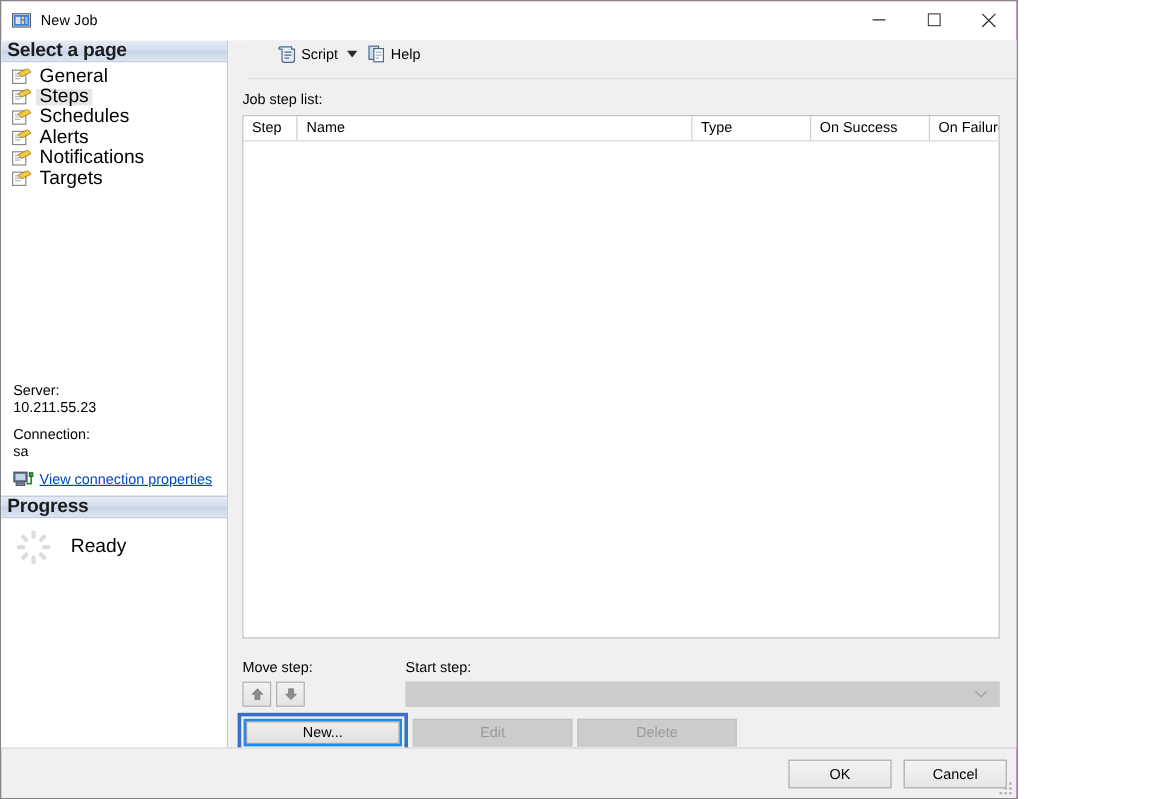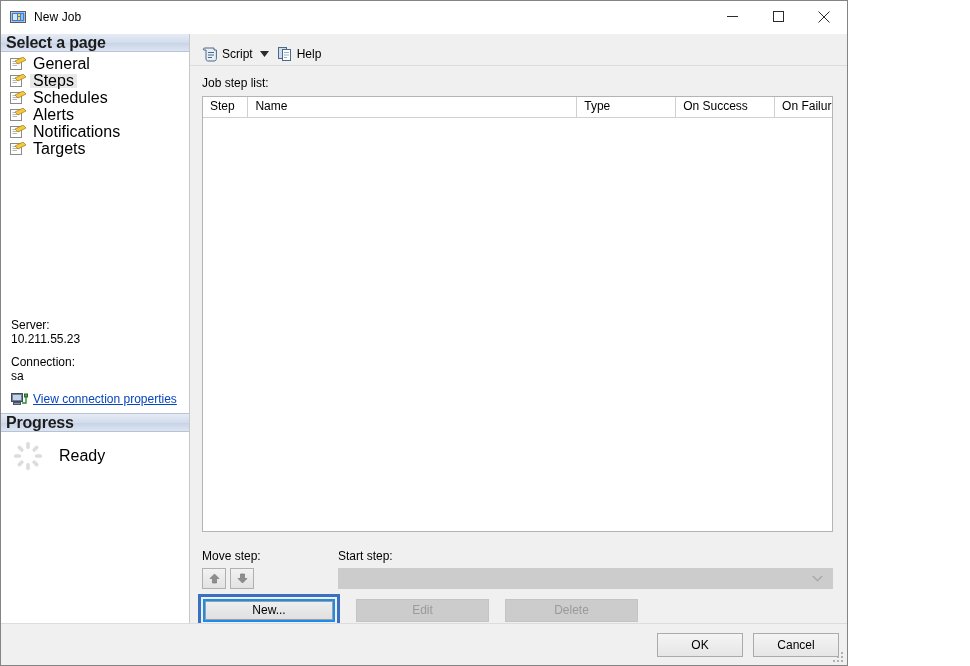--- a/index.html
+++ b/index.html
@@ -168,24 +168,25 @@
     flex: 1 1 auto;
     display: flex;
     flex-direction: column;
     background: #f0f0f0;
     min-width: 0;
   }
   .toolbar {
     height: 31px;
     min-height: 31px;
     display: flex;
-    align-items: flex-end;
-    padding-left: 8px;
+    align-items: flex-start;
+    padding-left: 20px;
     background: #f0f0f0;
     border-bottom: 1px solid #dcdcdc;
+    margin-left: 17px;
   }
   .tb-item {
     display: flex;
     align-items: center;
     height: 22px;
     padding: 0 4px;
     font-size: 12px;
   }
   .tb-icon {
     width: 16px; height: 16px;
@@ -330,21 +331,21 @@
     background: #f0f0f0;
   }
   .btn-new {
     width: 100%;
     height: 100%;
     border: 1px solid #9e9e9e;
     background: linear-gradient(to bottom, #eeeeee, #e0e0e0);
   }
   .btn-step {
     width: 133px;
-    margin-left: 16px;
+    margin-left: 4px;
   }
   .btn-step.first-gap { margin-left: 10px; }
 
   
   .footer {
     height: 41px;
     min-height: 41px;
     background: #f0f0f0;
     border-top: 1px solid #dcdcdc;
     display: flex;

